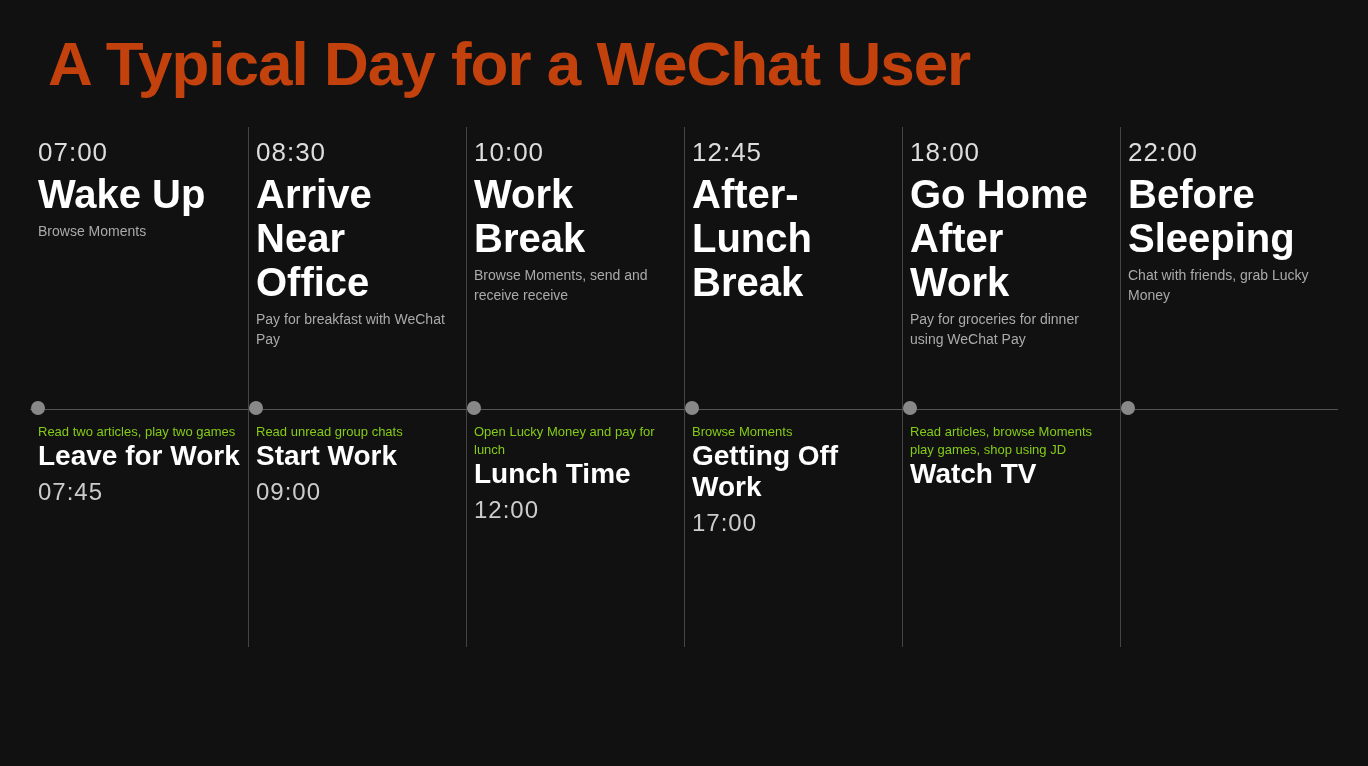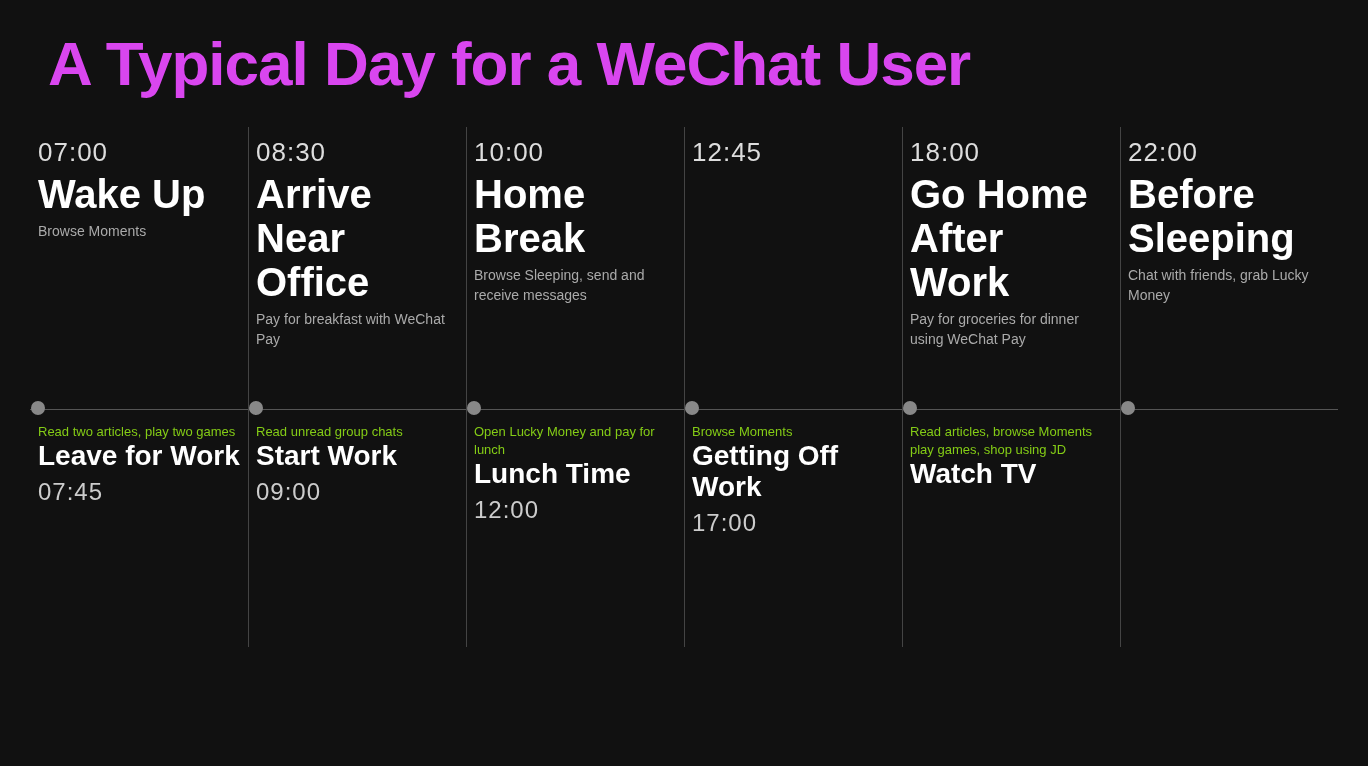--- a/index.html
+++ b/index.html
@@ -12,21 +12,21 @@
       height: 766px;
       overflow: hidden;
       position: relative;
     }
 
     .page-title {
       font-size: 62px;
       font-weight: 900;
       padding: 28px 48px 18px 48px;
       letter-spacing: -1px;
-      color: #d946ef;
+      color: #c2410c;
     }
 
     .timeline-wrapper {
       position: relative;
       width: 100%;
       padding: 0 30px;
       margin-top: 10px;
     }
 
     
@@ -164,33 +164,34 @@
         <div class="bottom-section">
           <div class="event-desc">Read unread group chats</div>
           <div class="event-title">Start Work</div>
           <div class="time-label">09:00</div>
         </div>
       </div>
       <div class="col">
         <div class="dot"></div>
         <div class="top-section">
           <div class="time-label">10:00</div>
-          <div class="event-title">Home Break</div>
-          <div class="event-desc">Browse Sleeping, send and receive messages</div>
+          <div class="event-title">Work Break</div>
+          <div class="event-desc">Browse Moments, send and receive receive</div>
         </div>
         <div class="bottom-section">
           <div class="event-desc">Open Lucky Money and pay for lunch</div>
           <div class="event-title">Lunch Time</div>
           <div class="time-label">12:00</div>
         </div>
       </div>
       <div class="col">
         <div class="dot"></div>
         <div class="top-section">
           <div class="time-label">12:45</div>
+          <div class="event-title">After-Lunch Break</div>
         </div>
         <div class="bottom-section">
           <div class="event-desc">Browse Moments</div>
           <div class="event-title">Getting Off Work</div>
           <div class="time-label">17:00</div>
         </div>
       </div>
       <div class="col">
         <div class="dot"></div>
         <div class="top-section">

